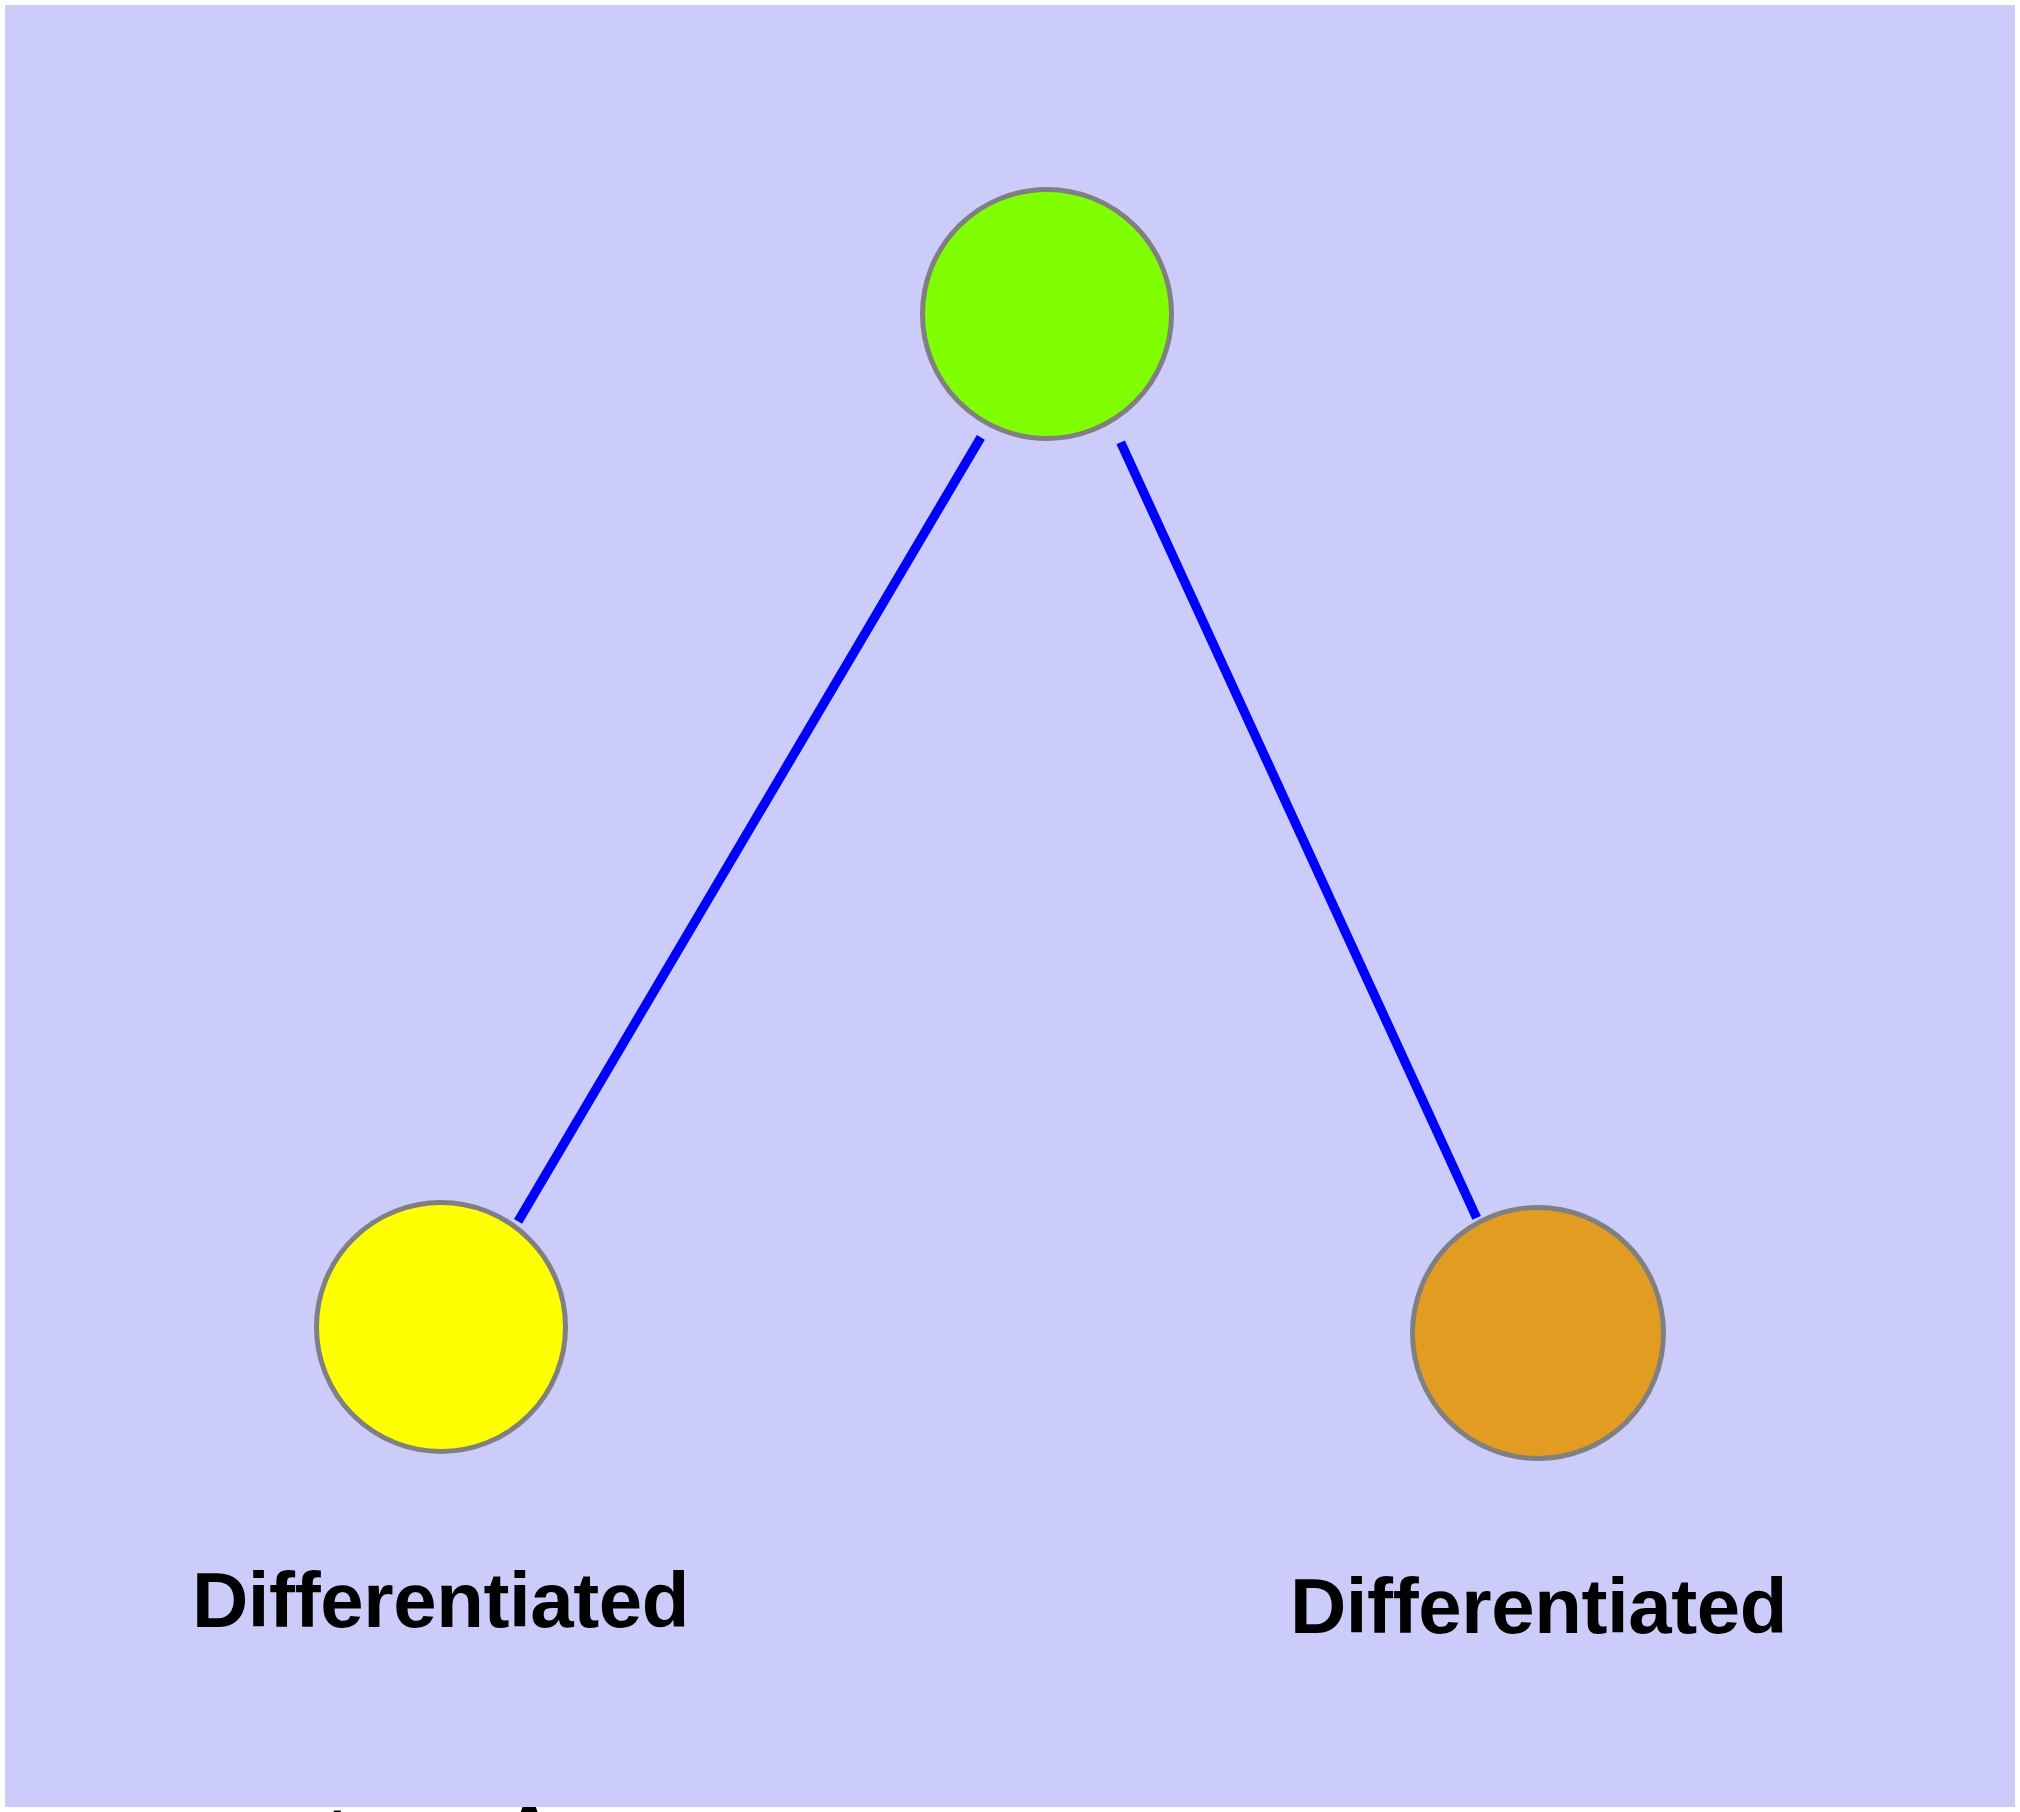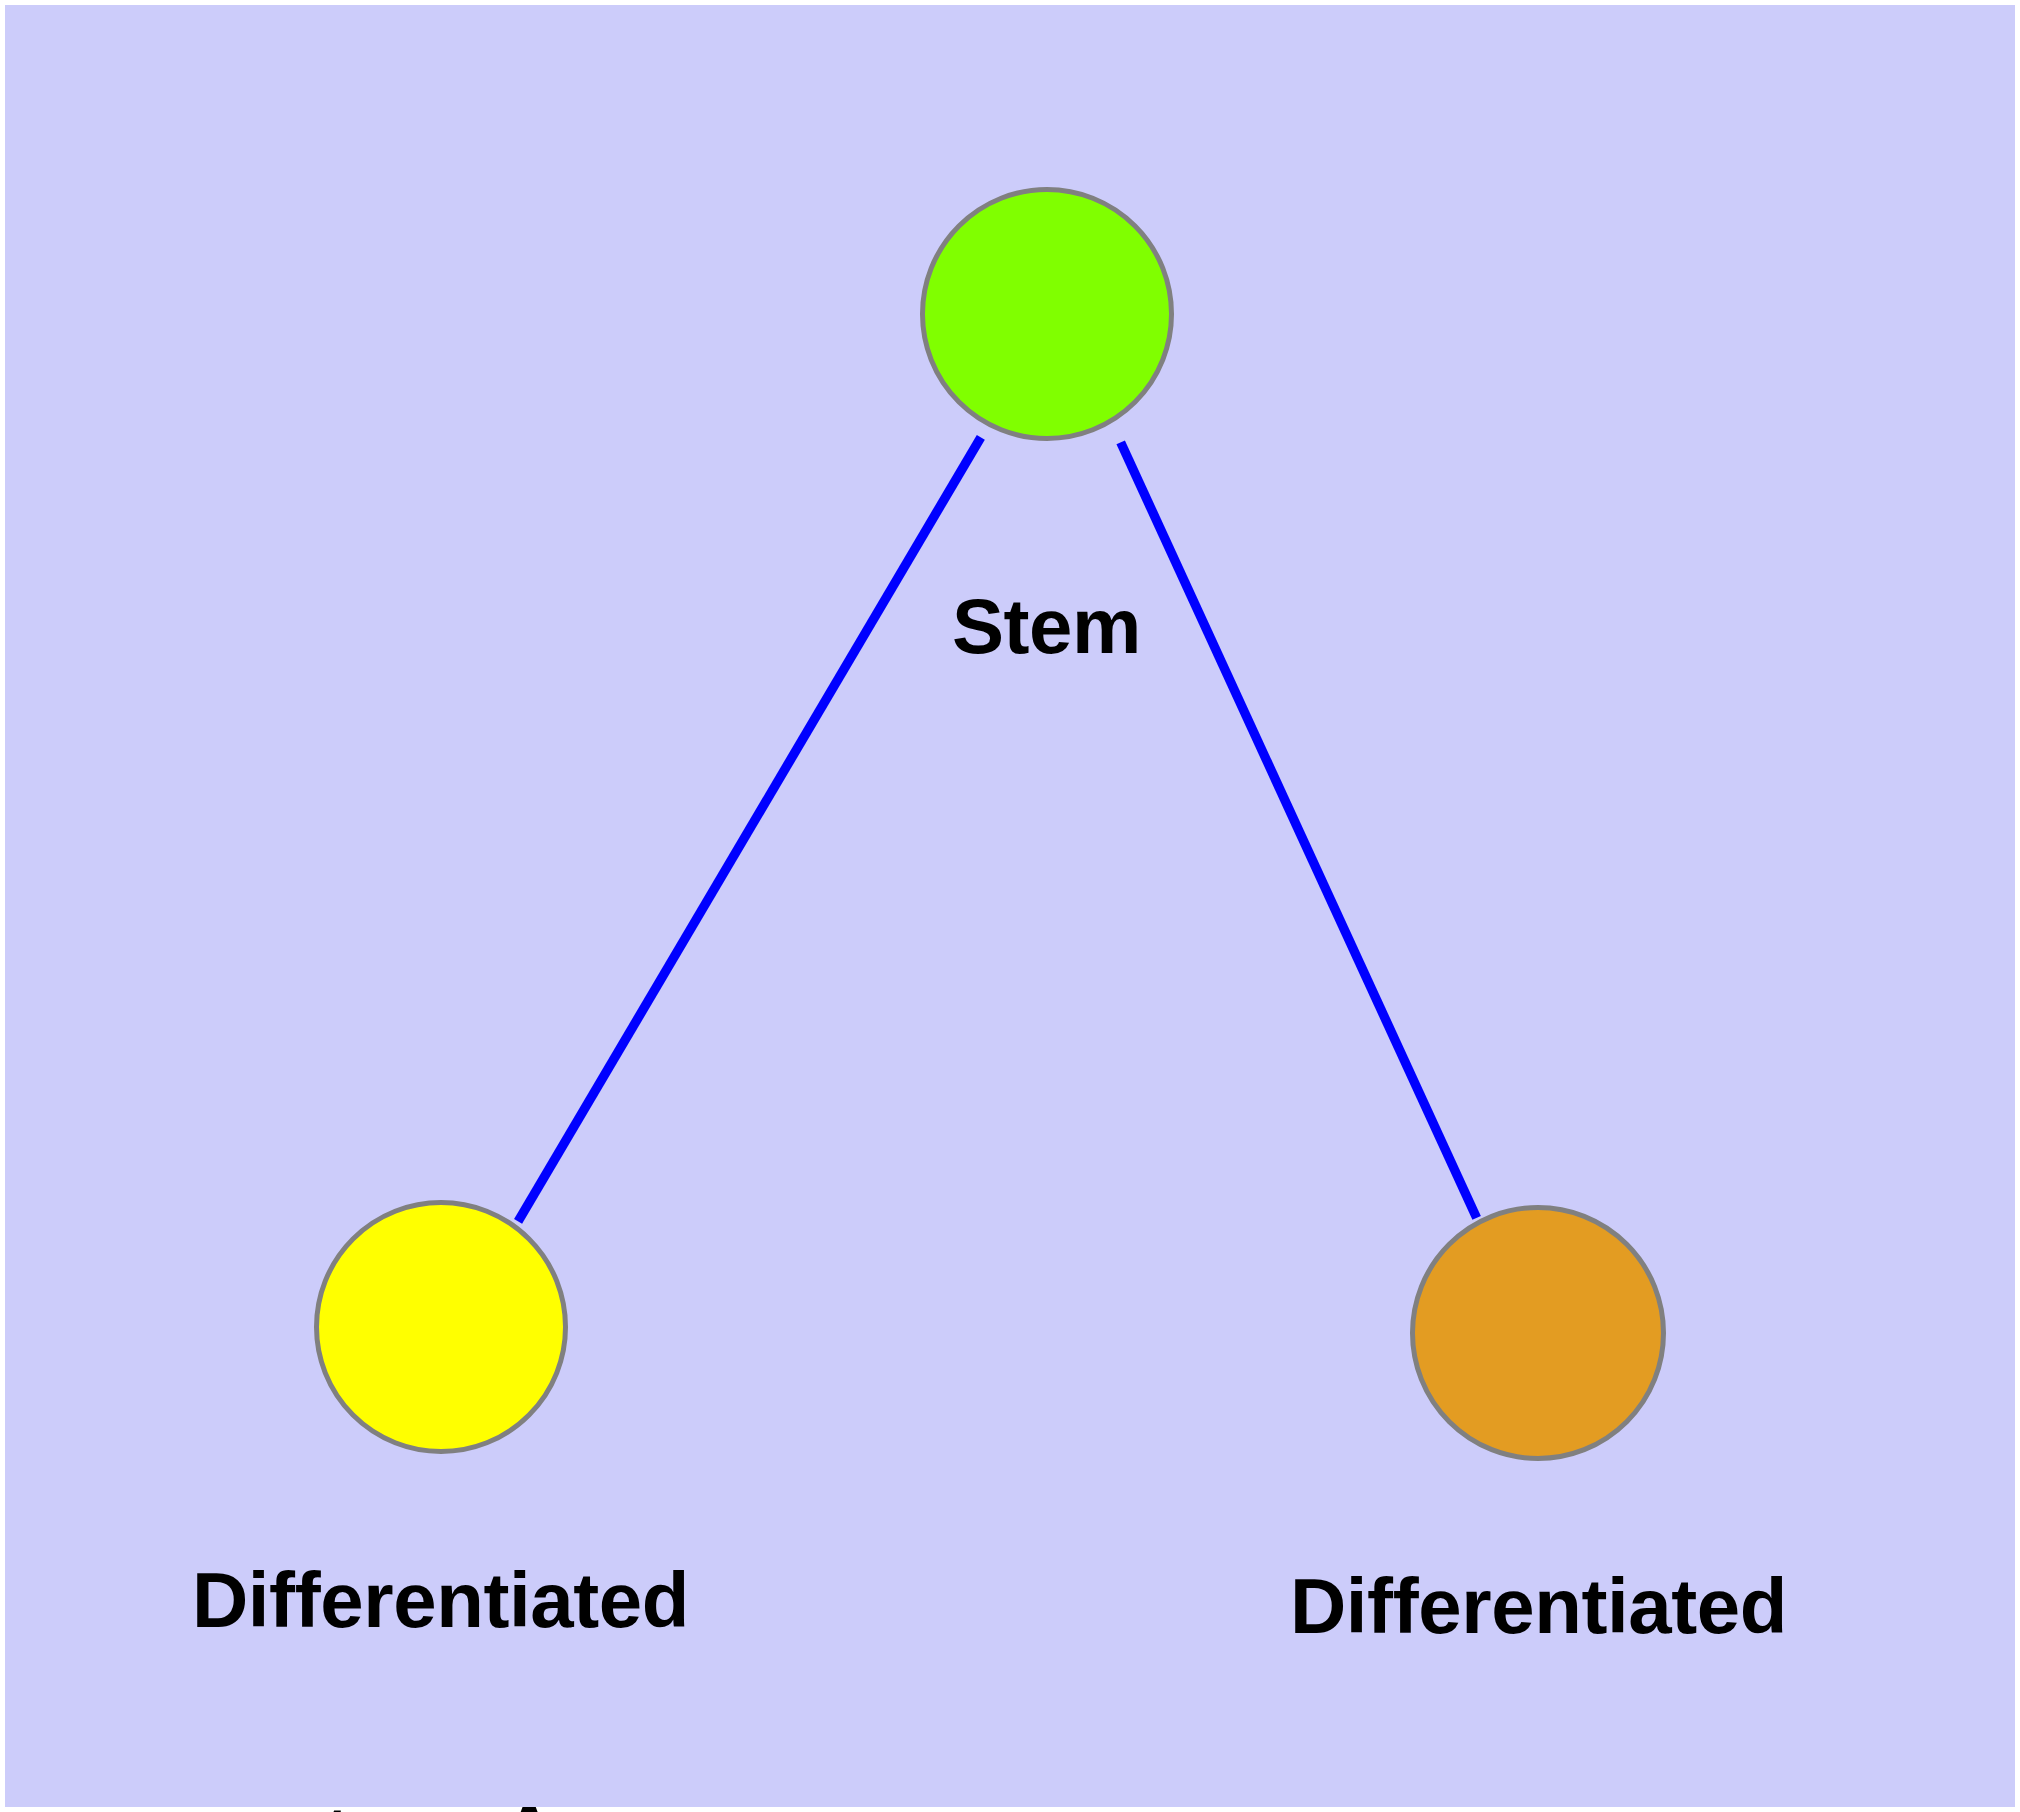--- a/index.html
+++ b/index.html
@@ -75,25 +75,20 @@
   <div id="graph-bg" style="background: rgb(204, 204, 250);"></div>
 
   <svg id="edge-layer" viewBox="0 0 2384 2138" width="2021" height="1812" xmlns="http://www.w3.org/2000/svg">
     <line id="edge-0" stroke-linecap="butt" x1="1157" y1="516" x2="611" y2="1441" stroke="#0000ff" stroke-width="11"></line>
     <line id="edge-1" stroke-linecap="butt" x1="1322" y1="522" x2="1742" y2="1437" stroke="#0000ff" stroke-width="11"></line>
   </svg>
 
   <div id="node-layer">
 
     <div class="node" id="node-0" style="left: 920px; top: 187px; width: 254px; height: 254px; background: rgb(128, 255, 0); border-color: rgb(128, 128, 128);"></div>
-    <div class="node-label" id="node-0-label" style="font-size: 78px; color: rgb(0, 0, 0); left: 453px; top: 275px; width: 1187px; height: 78px;">
-      <span class="label-inner">
-        <span class="label-line" id="node-0-line-0">Stem</span>
-      </span>
-    </div>
 
     <div class="node" id="node-1" style="left: 314px; top: 1200px; width: 254px; height: 254px; background: rgb(255, 255, 0); border-color: rgb(128, 128, 128);"></div>
     <div class="node-label" id="node-1-label" style="font-size: 78px; color: rgb(0, 0, 0); left: -153px; top: 1249px; width: 1187px; height: 156px;">
       <span class="label-inner">
         <span class="label-line" id="node-1-line-0">Differentiated</span>
         <span class="label-line" id="node-1-line-1">type A</span>
       </span>
     </div>
 
     <div class="node" id="node-2" style="left: 1410px; top: 1205px; width: 256px; height: 256px; background: rgb(227, 156, 34); border-color: rgb(128, 128, 128);"></div>

